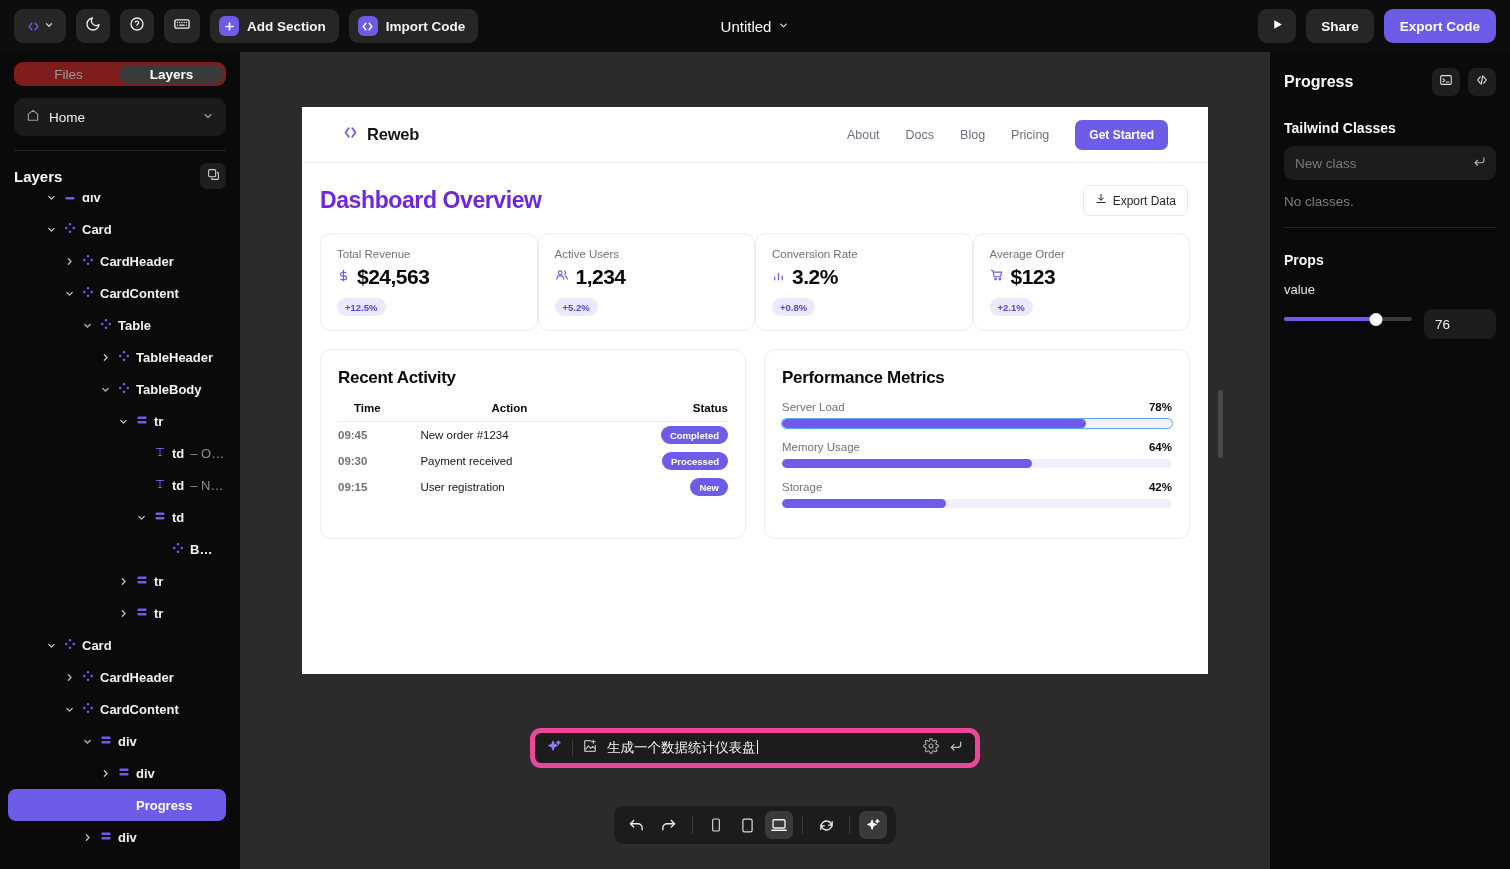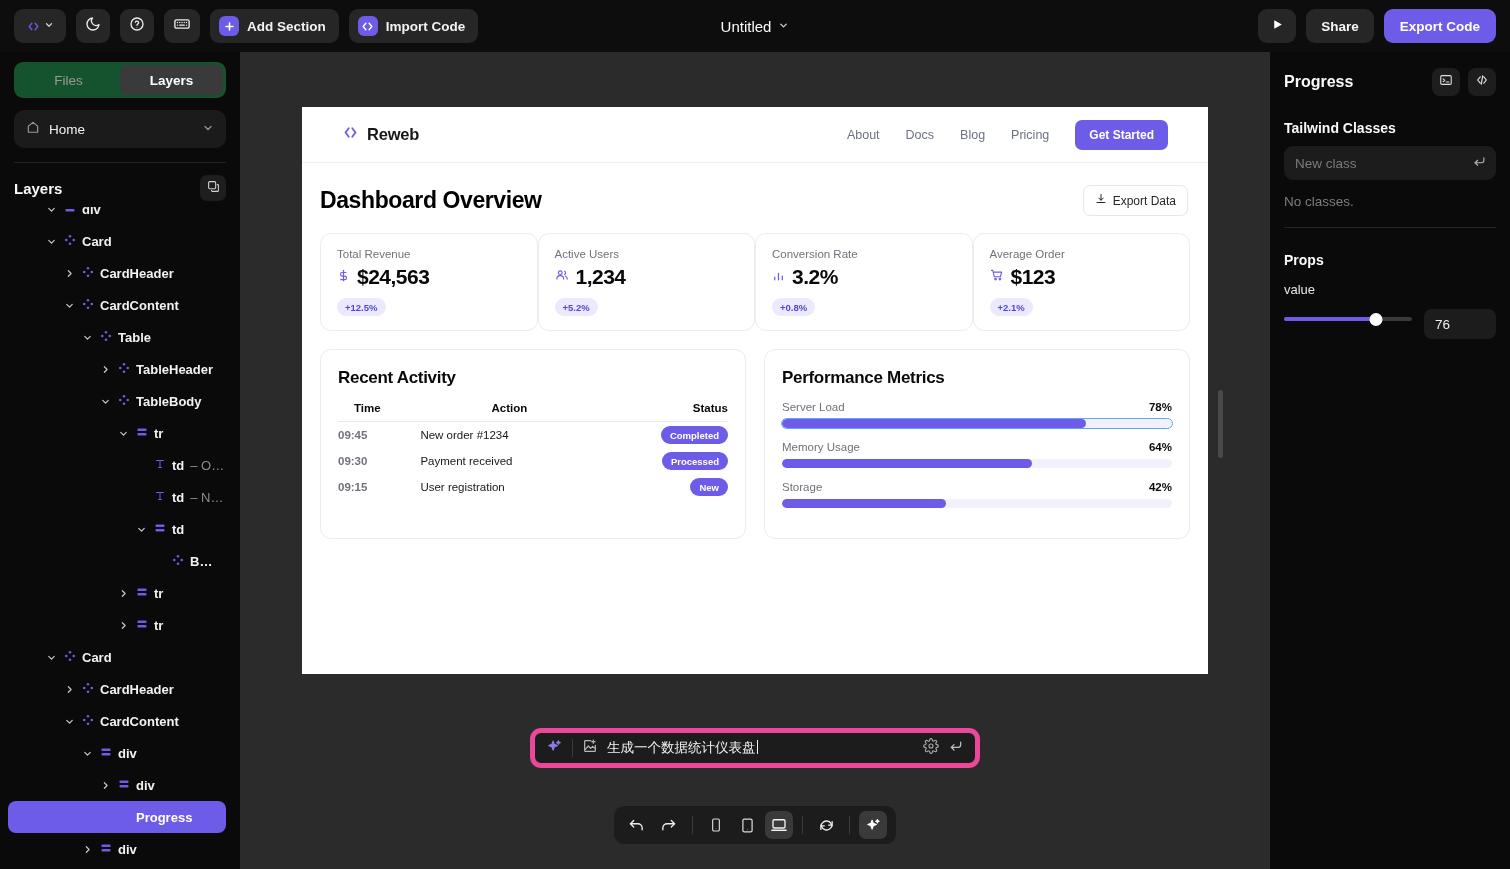--- a/index.html
+++ b/index.html
@@ -60,21 +60,21 @@
     display: flex; align-items: center; cursor: pointer;
   }
 
   
   #sidebar {
     position: absolute; top: 52px; left: 0; width: 240px; height: 817px;
     background: #0a0a0a; border-bottom-left-radius: 12px;
     display: flex; flex-direction: column;
   }
   #seg {
-    margin: 10px 14px 0; height: 36px; background: #14532d;
+    margin: 10px 14px 0; height: 24px; background: #7f1d1d;
     border-radius: 9px; display: flex; padding: 3px;
   }
   .seg-btn {
     flex: 1; border-radius: 7px; display: flex; align-items: center;
     justify-content: center; font-size: 13.5px; color: #9a9a9a;
     cursor: pointer; font-weight: 500;
   }
   .seg-btn.active { background: #3a3a3a; color: #fff; font-weight: 600; }
   #page-select {
     margin: 12px 14px 0; height: 38px; background: #1b1b1b; border-radius: 10px;
@@ -129,21 +129,21 @@
   .brand { display: flex; align-items: center; gap: 8px; }
   .brand .bn { font-size: 16.5px; font-weight: 800; color: #18181b; letter-spacing: -0.2px; }
   .site-links { margin-left: auto; display: flex; align-items: center; gap: 26px; }
   .site-links a { font-size: 12.5px; color: #6b7280; text-decoration: none; cursor: pointer; }
   .cta {
     background: #6c5ce7; color: #fff; font-size: 12px; font-weight: 700;
     padding: 8px 14px; border-radius: 7px; cursor: pointer;
   }
   .site-body { padding: 22px 18px 0; }
   .page-head { display: flex; align-items: center; padding: 0 2px 0 0; }
-  .page-title { font-size: 23px; font-weight: 800; color: #000000; letter-spacing: -0.4px; }
+  .page-title { font-size: 23px; font-weight: 800; color: #6d28d9; letter-spacing: -0.4px; }
   .export-data {
     margin-left: auto; display: flex; align-items: center; gap: 6px;
     border: 1px solid #e5e7eb; border-radius: 7px; padding: 7px 11px;
     font-size: 12px; color: #27272a; font-weight: 500; cursor: pointer;
   }
   .stats { display: flex; gap: 0; margin-top: 17px; }
   .stat-card {
     flex: 1; border: 1px solid #ececf1; border-radius: 11px;
     padding: 14px 16px 14px; background: #fff;
   }

